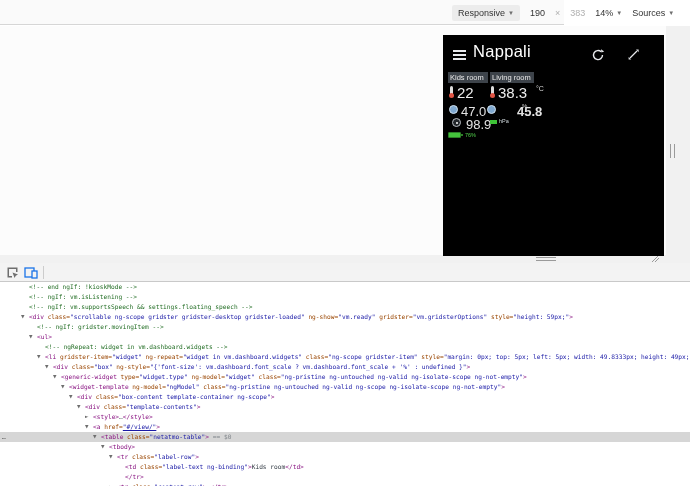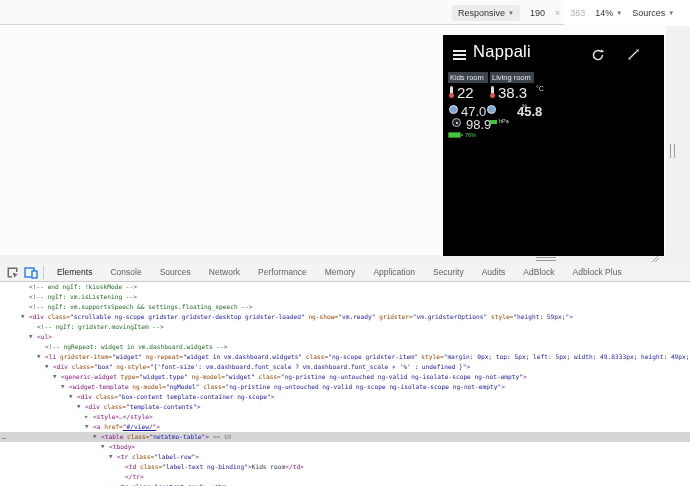--- a/index.html
+++ b/index.html
@@ -172,33 +172,20 @@
       <path d="M6.5 6.5 L12 8.6 L9.7 9.7 L8.6 12 Z" fill="#6e6e6e"></path>
     </svg>
   </span>
   <span class="toolicon">
     <svg width="14" height="13" viewBox="0 0 14 13">
       <rect x="1" y="2" width="9" height="9" fill="none" stroke="#1a73e8" stroke-width="1.3"></rect>
       <rect x="8" y="5" width="5" height="7" fill="#f3f3f3" stroke="#1a73e8" stroke-width="1.3"></rect>
     </svg>
   </span>
   <span id="tab-sep"></span>
-  <div id="tabs" style="display:flex;">
-      <span class="tab selected">Elements</span>
-      <span class="tab">Console</span>
-      <span class="tab">Sources</span>
-      <span class="tab">Network</span>
-      <span class="tab">Performance</span>
-      <span class="tab">Memory</span>
-      <span class="tab">Application</span>
-      <span class="tab">Security</span>
-      <span class="tab">Audits</span>
-      <span class="tab">AdBlock</span>
-      <span class="tab">Adblock Plus</span>
-    </div>
 </div>
 
 <div id="code">
     <div class="cl" style="padding-left: 21px;"><span class="ar"></span><span class="s-cm">&lt;!-- end ngIf: !kioskMode --&gt;</span></div>
     <div class="cl" style="padding-left: 21px;"><span class="ar"></span><span class="s-cm">&lt;!-- ngIf: vm.isListening --&gt;</span></div>
     <div class="cl" style="padding-left: 21px;"><span class="ar"></span><span class="s-cm">&lt;!-- ngIf: vm.supportsSpeech &amp;&amp; settings.floating_speech --&gt;</span></div>
     <div class="cl" style="padding-left: 21px;"><span class="ar">▼</span><span class="s-t">&lt;div</span><span class="s-a"> class=</span><span class="s-v">"scrollable ng-scope gridster gridster-desktop gridster-loaded"</span><span class="s-a"> ng-show=</span><span class="s-v">"vm.ready"</span><span class="s-a"> gridster=</span><span class="s-v">"vm.gridsterOptions"</span><span class="s-a"> style=</span><span class="s-v">"height: 59px;"</span><span class="s-t">&gt;</span></div>
     <div class="cl" style="padding-left: 29px;"><span class="ar"></span><span class="s-cm">&lt;!-- ngIf: gridster.movingItem --&gt;</span></div>
     <div class="cl" style="padding-left: 29px;"><span class="ar">▼</span><span class="s-t">&lt;ul&gt;</span></div>
     <div class="cl" style="padding-left: 37px;"><span class="ar"></span><span class="s-cm">&lt;!-- ngRepeat: widget in vm.dashboard.widgets --&gt;</span></div>

